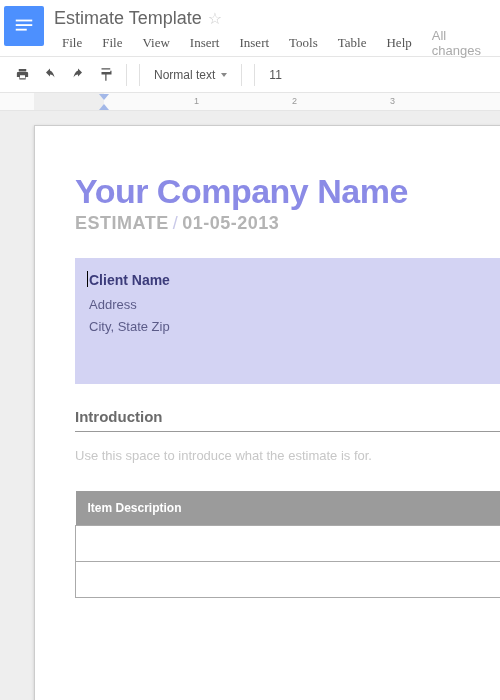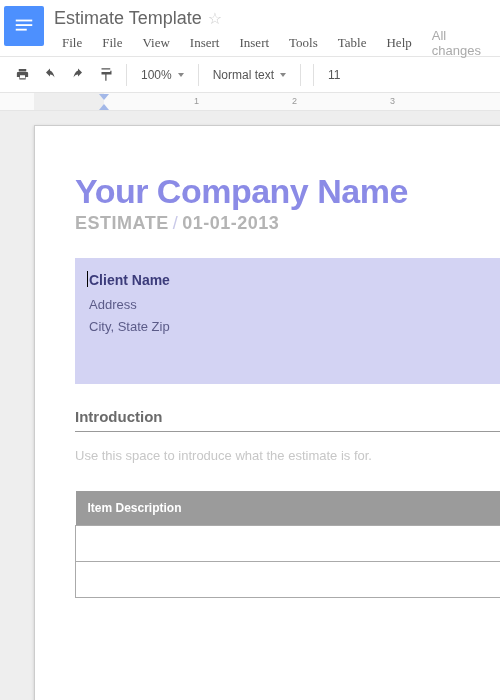--- a/index.html
+++ b/index.html
@@ -285,24 +285,20 @@
     <svg width="15" height="15" viewBox="0 0 24 24">
         <path fill="#555" d="M12 5V1l8 8-8 8v-4c-4 0-7 2-9 6 1-6 4-12 9-14z" transform="scale(0.8) translate(2,2)"></path>
       </svg>
   </div>
   <div class="tb-btn">
     <svg width="15" height="15" viewBox="0 0 24 24">
         <path fill="#555" d="M18 4V2H4v6h14V6h2v6h-8v10h-2V12H4V4z"></path>
       </svg>
   </div>
   <div class="tb-sep"></div>
-  <div class="tb-combo">
-    <span>100%</span>
-    <span class="caret"></span>
-  </div>
   <div class="tb-sep"></div>
   <div class="tb-combo">
     <span>Normal text</span>
     <span class="caret"></span>
   </div>
   <div class="tb-sep"></div>
   <div class="tb-sep"></div>
   <div class="tb-combo">
     <span>11</span>
   </div>
@@ -318,21 +314,21 @@
     <span class="ruler-tick" style="left:160px">1</span>
     <span class="ruler-tick" style="left:258px">2</span>
     <span class="ruler-tick" style="left:356px">3</span>
   </div>
 </div>
 
 <div class="canvas">
   <div class="page">
     <div class="company">Your Company Name</div>
     <div class="estimate-line">
-      <span>ESTIMATE</span><span class="slash">/</span><span>01-01-2013</span>
+      <span>ESTIMATE</span><span class="slash">/</span><span>01-05-2013</span>
     </div>
 
     <div class="client-box">
       <div class="cursor"></div>
       <div class="client-name">Client Name</div>
       <div class="client-line">Address</div>
       <div class="client-line">City, State Zip</div>
     </div>
 
     <div class="section-head">Introduction</div>

